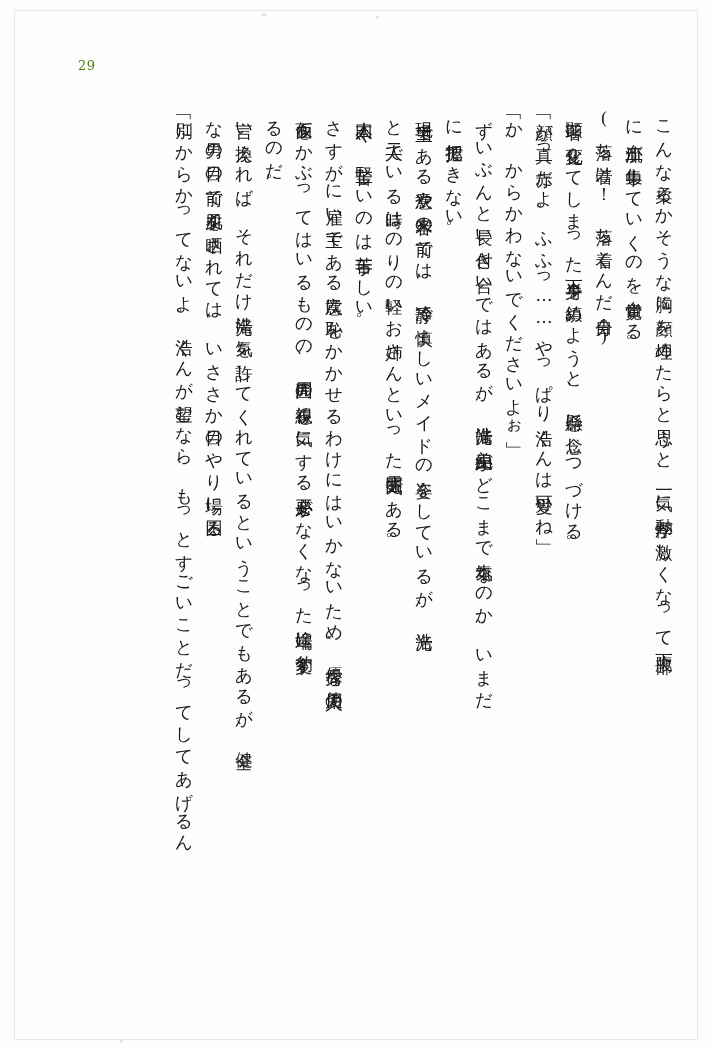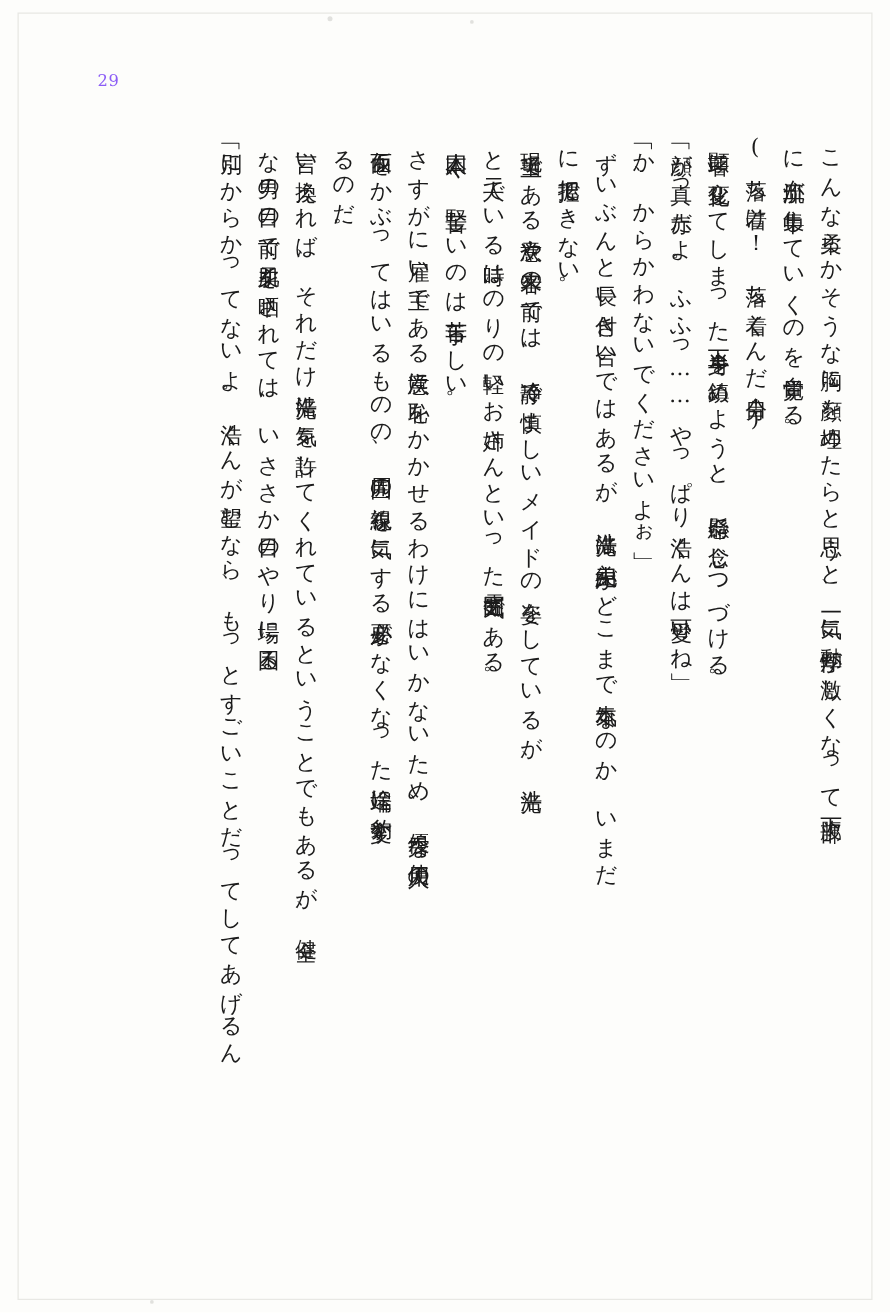--- a/index.html
+++ b/index.html
@@ -27,21 +27,21 @@
     left: 14px; top: 10px; right: 14px; bottom: 10px;
     border: 1px solid #e8e8e4;
     pointer-events: none;
   }
   .page-number {
     position: absolute;
     top: 58px;
     left: 78px;
     font-size: 13px;
     letter-spacing: 0.5px;
-    color: #8b5cf6;
+    color: #4d7c0f;
     font-family: "DejaVu Serif", "Liberation Serif", serif;
   }
   .text-block {
     position: absolute;
     top: 108px;
     left: 42px;
     right: 40px;
     height: 880px;
     display: flex;
     flex-direction: row-reverse;

